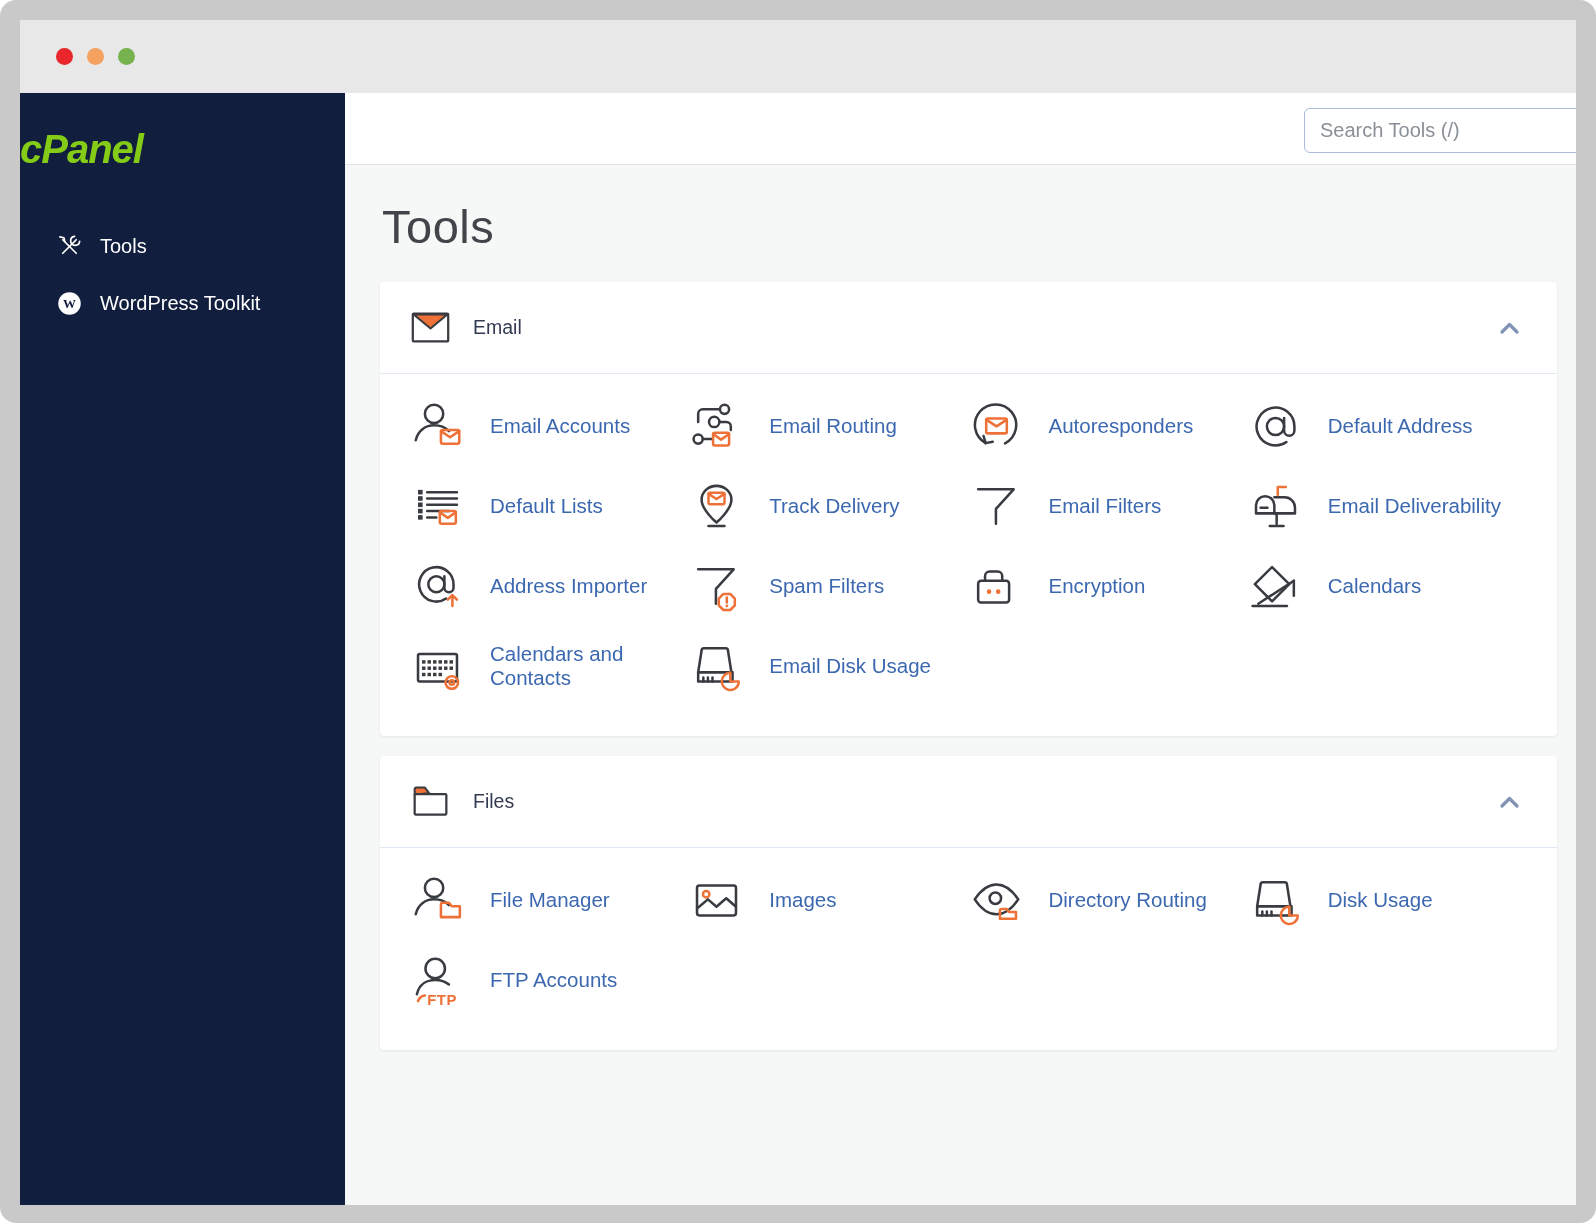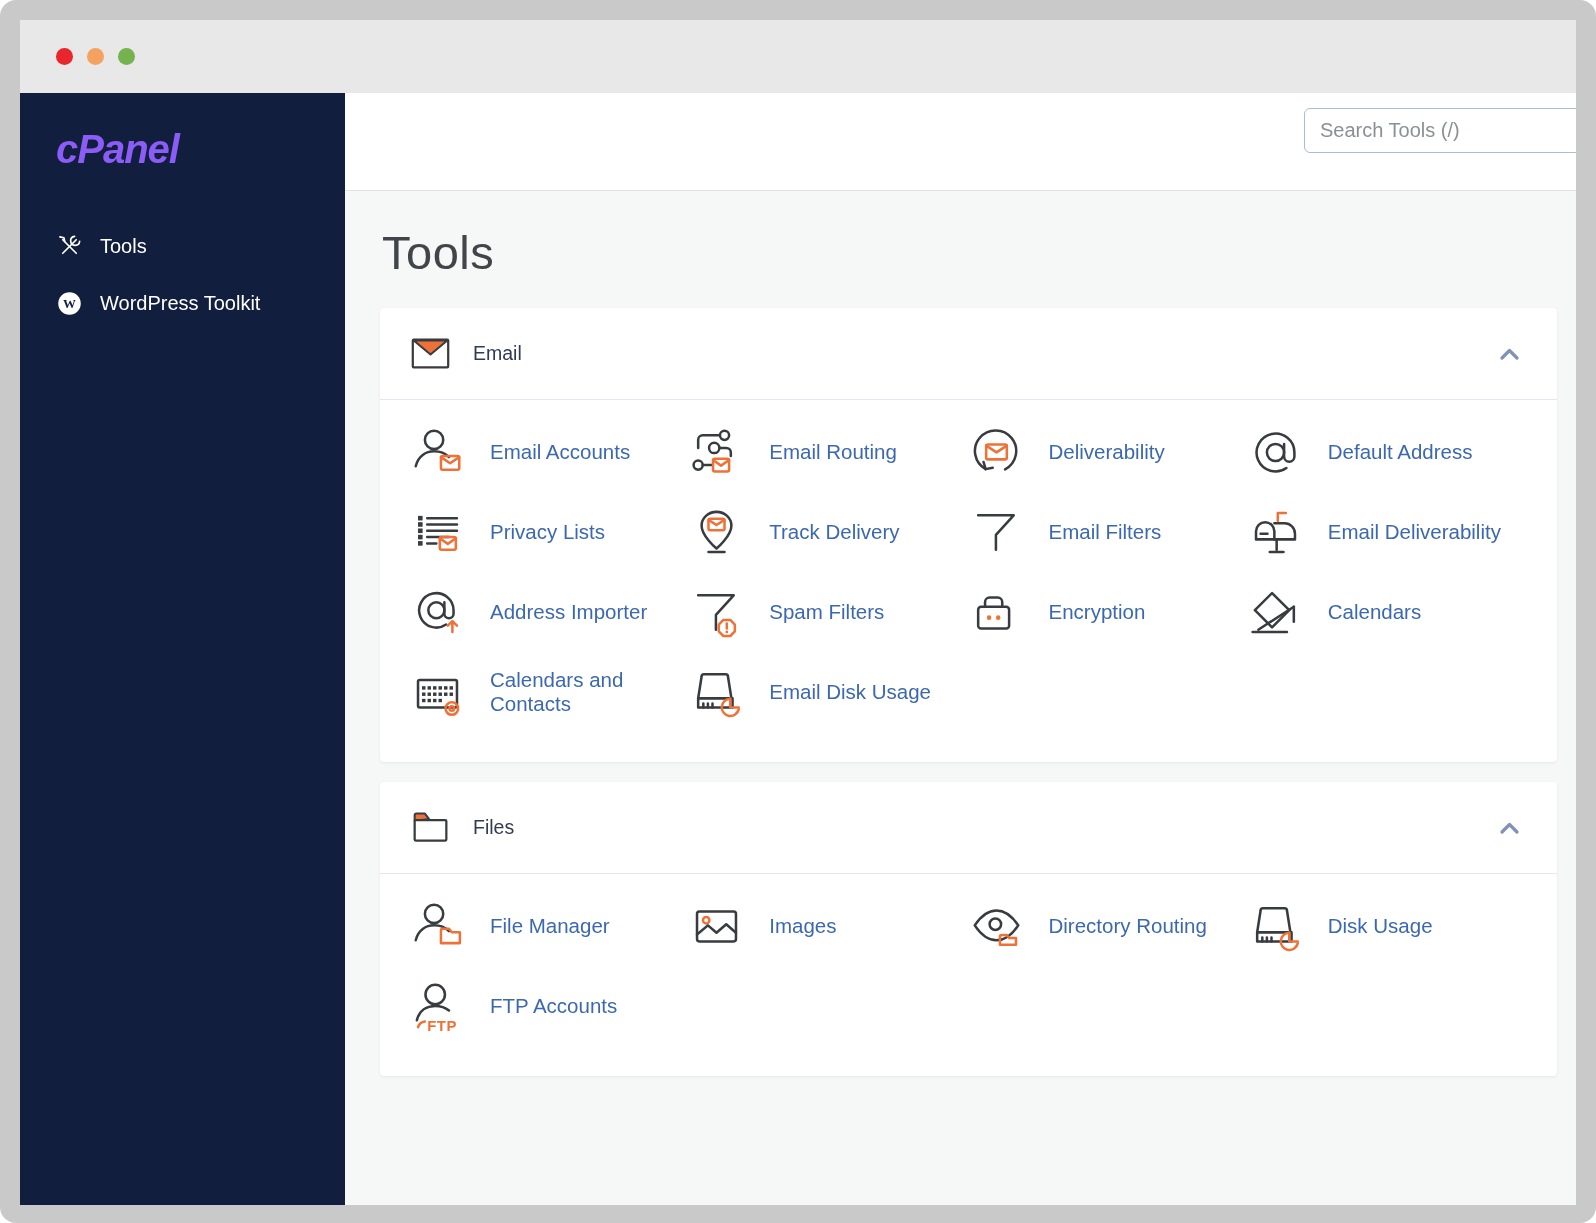--- a/index.html
+++ b/index.html
@@ -8,26 +8,26 @@
     --divider:#dfe8f3; --chevron:#8292b4;
   }
   *{box-sizing:border-box;margin:0;padding:0}
   body{background:#fff;font-family:"Liberation Sans",sans-serif;width:1596px;height:1223px;overflow:hidden}
   .window{width:1596px;height:1223px;background:var(--frame);border-radius:16px;padding:20px 20px 18px;overflow:hidden}
   .viewport{width:100%;height:100%;overflow:hidden;display:flex;flex-direction:column;background:#fff}
   .titlebar{height:73px;flex:none;background:var(--titlebar);display:flex;align-items:center;padding-left:36px;gap:14px}
   .dot{width:17px;height:17px;border-radius:50%;display:inline-block}
   .app{flex:1;display:flex;min-height:0}
   .sidebar{width:325px;flex:none;background:var(--navy);padding-top:34px;color:#fff}
-  .logo{margin-left:36px;font:italic 700 40px "Liberation Sans",sans-serif;letter-spacing:-1px;color:#8b5cf6}
+  .logo{font:italic 700 40px "Liberation Sans",sans-serif;letter-spacing:-1px;color:#84cc16}
   .nav{margin-top:46px}
   .nav-item{display:flex;align-items:center;gap:17px;padding:15px 36px;font-size:20px;color:#fff;cursor:pointer}
   .nav-item .n-icon{width:27px;height:27px;flex:none;display:flex;align-items:center;justify-content:center}
   .main{flex:1;display:flex;flex-direction:column;background:var(--bg);min-width:0;overflow:hidden}
-  .main-header{height:98px;flex:none;background:#fff;border-bottom:1px solid #e3e3e3;position:relative}
+  .main-header{height:72px;flex:none;background:#fff;border-bottom:1px solid #e3e3e3;position:relative}
   .search{position:absolute;top:15px;right:-30px;width:302px;height:45px;border:1.5px solid #a9bcd9;border-radius:6px;background:#fff;font-size:20px;padding:0 15px;color:#444;outline:none;font-family:"Liberation Sans",sans-serif}
   .search::placeholder{color:#8a9096}
   .content{flex:1;overflow:hidden;padding:34px 19px 0 35px}
   .page-title{font-size:47px;font-weight:300;color:#414449;margin:0 0 28px 2px;letter-spacing:.5px}
   .card{background:#fff;border-radius:4px;box-shadow:0 1px 3px rgba(0,0,0,.07);margin-bottom:20px}
   .card-header{display:flex;align-items:center;gap:22px;padding:25px 30px;border-bottom:1px solid var(--divider);position:relative}
   .sec-icon{width:41px;height:41px;flex:none;display:flex;align-items:center;justify-content:center}
   .sec-label{font-size:19.5px;color:var(--seclabel)}
   .collapse-btn{position:absolute;right:34px;top:50%;transform:translateY(-50%);background:none;border:none;cursor:pointer;width:28px;height:24px;display:flex;align-items:center;justify-content:center}
   .grid{display:grid;grid-template-columns:1fr 1fr 1fr 1fr;padding:12px 30px 30px}
@@ -136,21 +136,21 @@
                   </div>
                   <div class="tool-item">
                     <span class="t-icon">
                       <svg class="ti" viewBox="0 0 48 48">
                         <path class="k" d="M14.5 38.5A18 18 0 1 1 31.5 38.7"></path>
                         <path class="k" d="M14.5 38.5l-1.8-6.2M14.5 38.5l6.2-1.2"></path>
                         <rect class="o" x="15" y="17" width="18" height="13" rx="1.5"></rect>
                         <path class="o" d="M15 18l9 5.8500000000000005 9 -5.8500000000000005"></path>
                       </svg>
                     </span>
-                    <a class="t-label">Deliverability</a>
+                    <a class="t-label">Autoresponders</a>
                   </div>
                   <div class="tool-item">
                     <span class="t-icon">
                       <svg class="ti" viewBox="0 0 48 48">
                         <circle class="k" cx="24" cy="24" r="7.5"></circle>
                         <path class="k" d="M31.5 16.5v11a4.5 4.5 0 0 0 9 0V24a16.5 16.5 0 1 0-7 13.5"></path>
                       </svg>
                     </span>
                     <a class="t-label">Default Address</a>
                   </div>
@@ -160,21 +160,21 @@
                         <rect class="kf" x="7" y="9.5" width="4" height="4"></rect>
                         <rect class="kf" x="7" y="15" width="4" height="4"></rect>
                         <rect class="kf" x="7" y="20.5" width="4" height="4"></rect>
                         <rect class="kf" x="7" y="26" width="4" height="4"></rect>
                         <rect class="kf" x="7" y="31.5" width="4" height="4"></rect>
                         <path class="k" d="M15 11.5h26M15 17h26M15 22.5h26M15 28h19M15 33.5h8"></path>
                         <rect class="o" x="26" y="28" width="14" height="11" rx="1.5"></rect>
                         <path class="o" d="M26 29l7 4.95 7 -4.95"></path>
                       </svg>
                     </span>
-                    <a class="t-label">Privacy Lists</a>
+                    <a class="t-label">Default Lists</a>
                   </div>
                   <div class="tool-item">
                     <span class="t-icon">
                       <svg class="ti" viewBox="0 0 48 48">
                         <path class="k" d="M24 6c7.2 0 13 5.4 13 12 0 9-13 20-13 20S11 27 11 18c0-6.6 5.8-12 13-12z"></path>
                         <rect class="o" x="17" y="12" width="14" height="10" rx="1.5"></rect>
                         <path class="o" d="M17 13l7 4.5 7 -4.5"></path>
                         <path class="k" d="M17 41h14"></path>
                       </svg>
                     </span>

